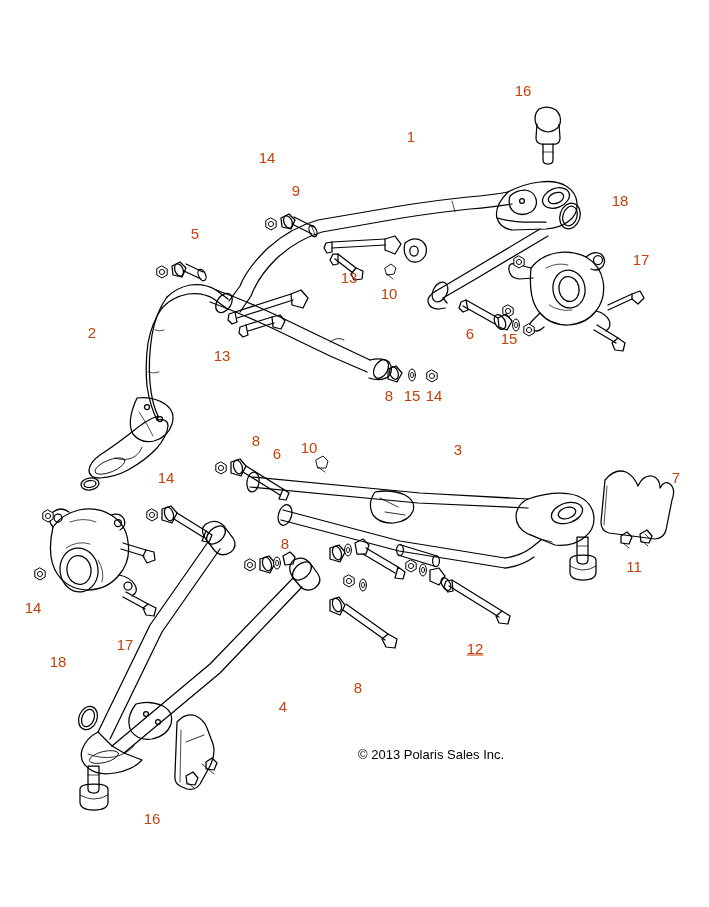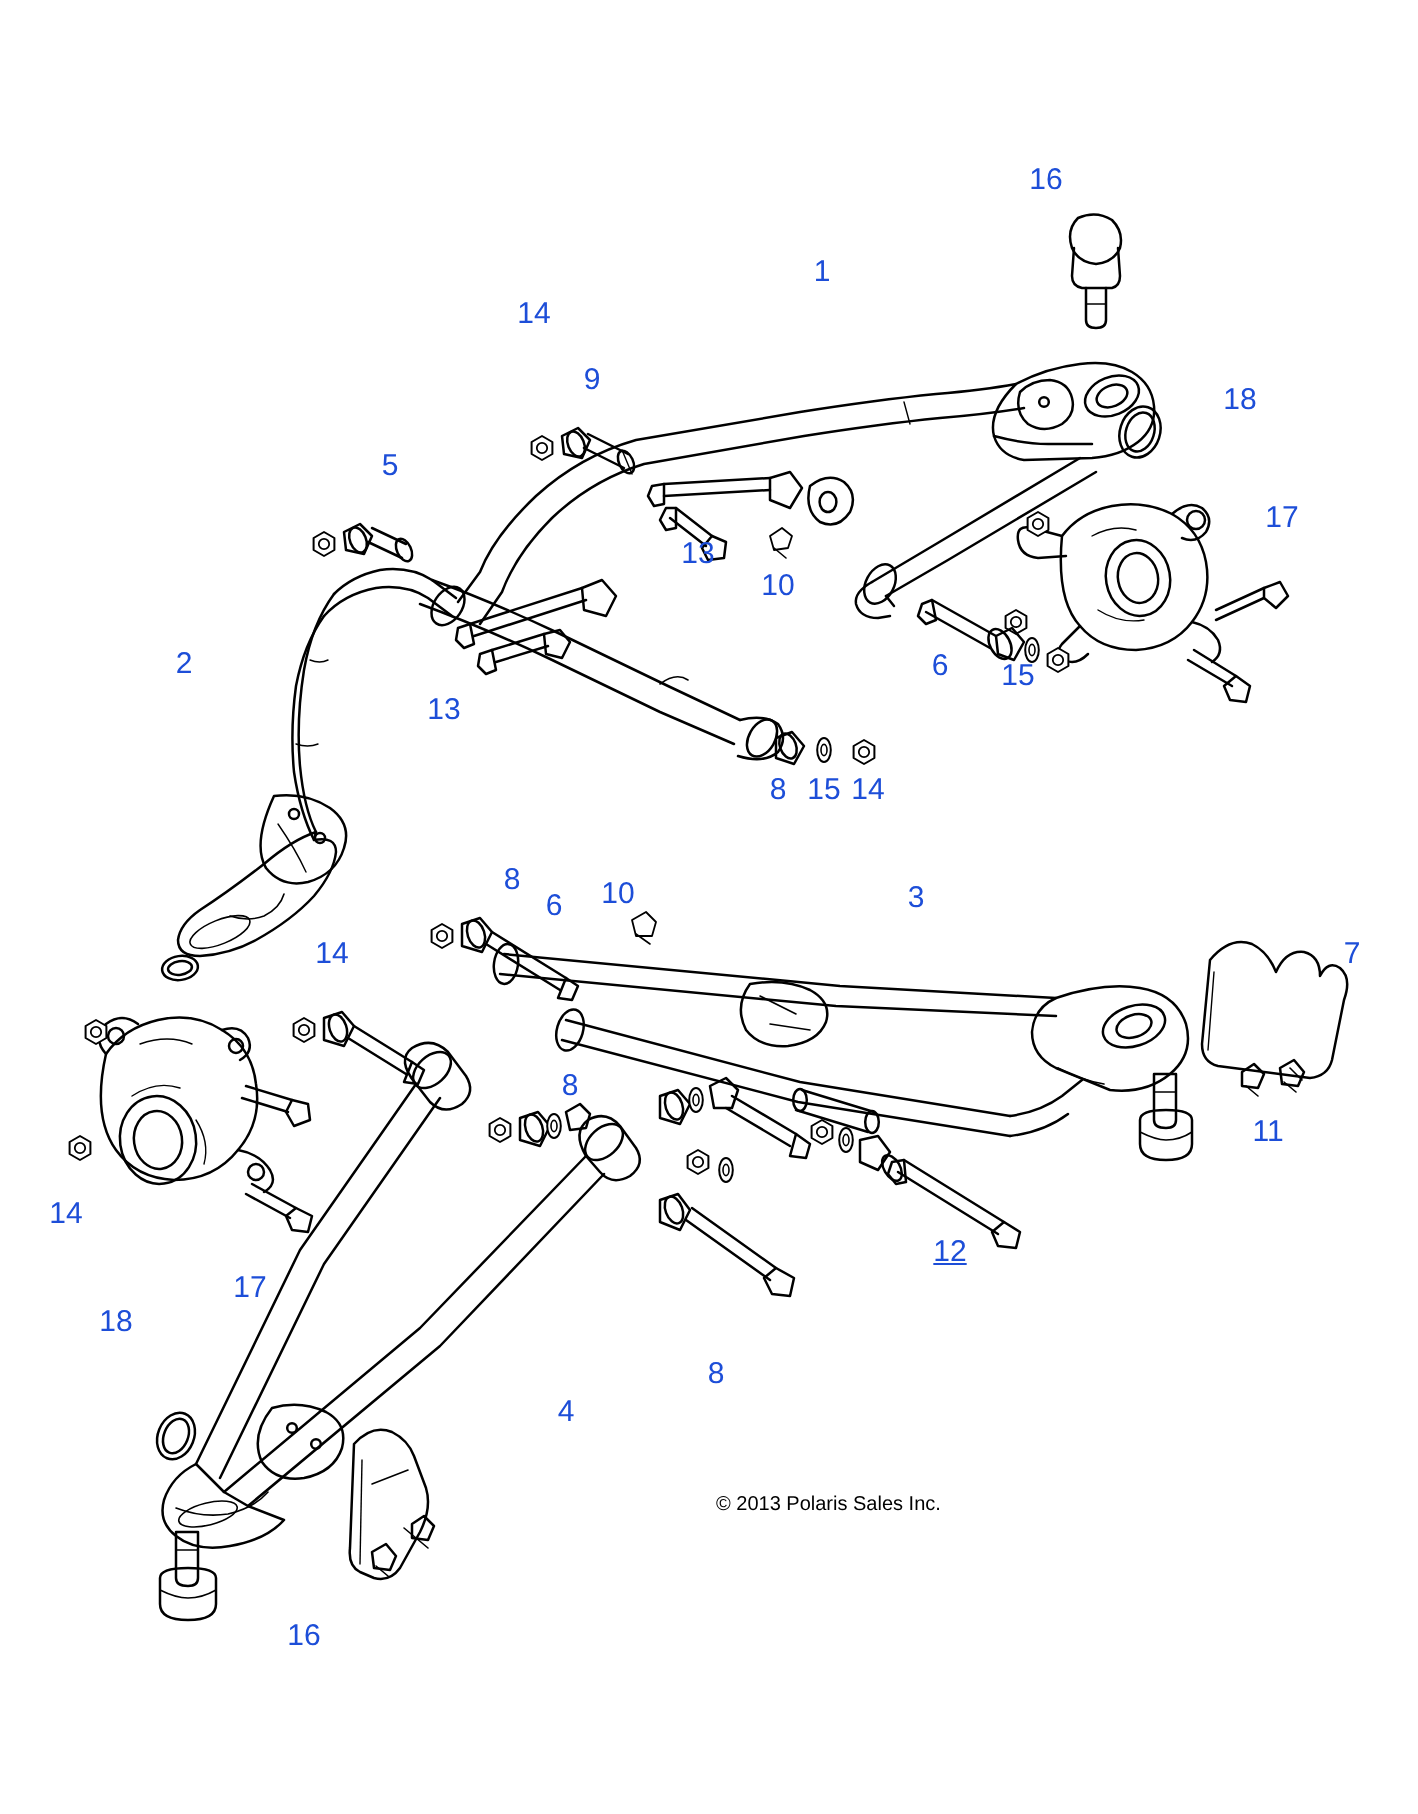--- a/index.html
+++ b/index.html
@@ -1,23 +1,23 @@
 <!DOCTYPE html>
 <html><head>
 <meta charset="utf-8">
 <style>
   html,body{margin:0;padding:0;background:#ffffff;}
   #page{position:relative;width:709px;height:907px;background:#ffffff;
         font-family:"Liberation Sans",sans-serif;overflow:hidden;}
   #art{position:absolute;left:0;top:0;width:709px;height:907px;}
   .callout{position:absolute;font-family:"Liberation Sans",sans-serif;
-           font-size:15px;color:#1d4ed8;line-height:1;white-space:nowrap;
+           font-size:15px;color:#c2410c;line-height:1;white-space:nowrap;
            transform:translate(-50%,-50%);}
   #copyright{position:absolute;font-family:"Liberation Sans",sans-serif;
-             font-size:10px;color:#000;white-space:nowrap;}
+             font-size:13px;color:#000;white-space:nowrap;}
 </style>
 </head>
 <body>
 
 <div id="page">
 
   <svg id="art" viewBox="0 0 709 907">
     <defs>
       <g id="hexnut">
         <polygon points="0,-6 5.2,-3 5.2,3 0,6 -5.2,3 -5.2,-3" fill="#fff" stroke="#000" stroke-width="1"></polygon>
@@ -404,21 +404,21 @@
       <div class="callout" style="left: 256px; top: 440px;">8</div>
       <div class="callout" style="left: 309px; top: 447px;">10</div>
       <div class="callout" style="left: 277px; top: 453px;">6</div>
       <div class="callout" style="left: 458px; top: 449px;">3</div>
       <div class="callout" style="left: 676px; top: 477px;">7</div>
       <div class="callout" style="left: 166px; top: 477px;">14</div>
       <div class="callout" style="left: 634px; top: 566px;">11</div>
       <div class="callout" style="left: 285px; top: 543px;">8</div>
       <div class="callout" style="left: 33px; top: 607px;">14</div>
       <div class="callout" style="left: 125px; top: 644px;">17</div>
-      <div class="callout" style="left: 475px; top: 626px; text-decoration: underline;">12</div>
+      <div class="callout" style="left: 475px; top: 648px; text-decoration: underline;">12</div>
       <div class="callout" style="left: 358px; top: 687px;">8</div>
       <div class="callout" style="left: 283px; top: 706px;">4</div>
       <div class="callout" style="left: 58px; top: 661px;">18</div>
       <div class="callout" style="left: 152px; top: 818px;">16</div>
     </div>
 
   <div id="copyright" style="left: 358px; top: 747px;">© 2013 Polaris Sales Inc.</div>
 </div>
 
 </body></html>

